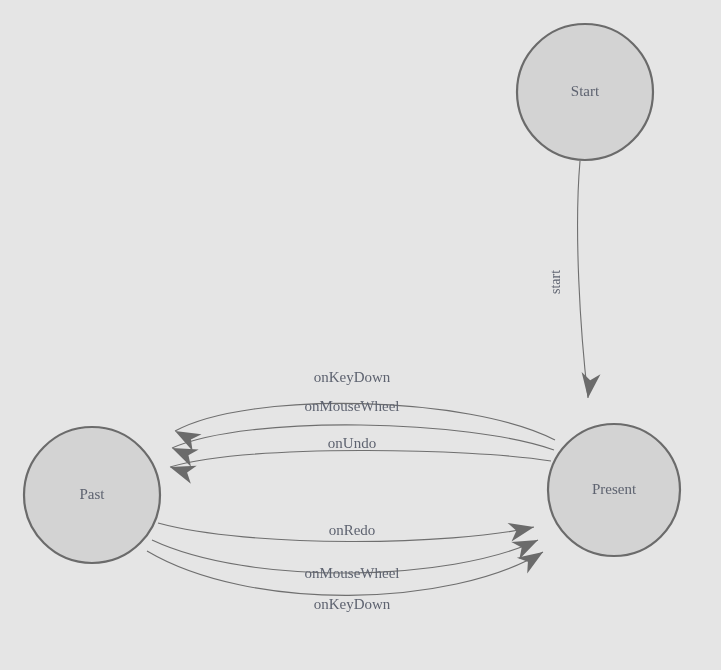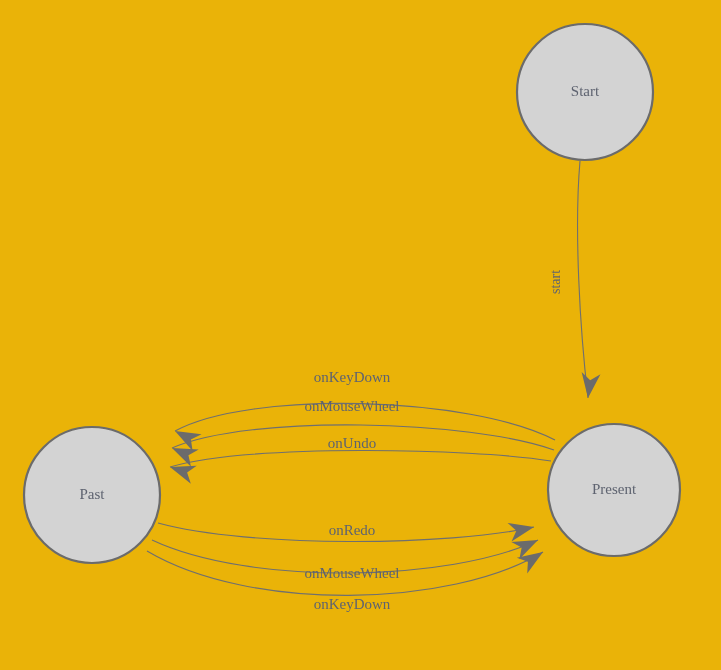--- a/index.html
+++ b/index.html
@@ -10,21 +10,21 @@
   body {
     width: 721px;
     height: 670px;
     font-family: "Liberation Serif", "DejaVu Serif", serif;
     overflow: hidden;
   }
   #diagram-root {
     position: relative;
     width: 721px;
     height: 670px;
-    background: #eab308;
+    background: #e5e5e5;
   }
   svg#state-diagram {
     display: block;
     width: 721px;
     height: 670px;
   }
   .node-circle {
     fill: #d3d3d3;
     stroke: #6b6b6b;
     stroke-width: 2.2;

